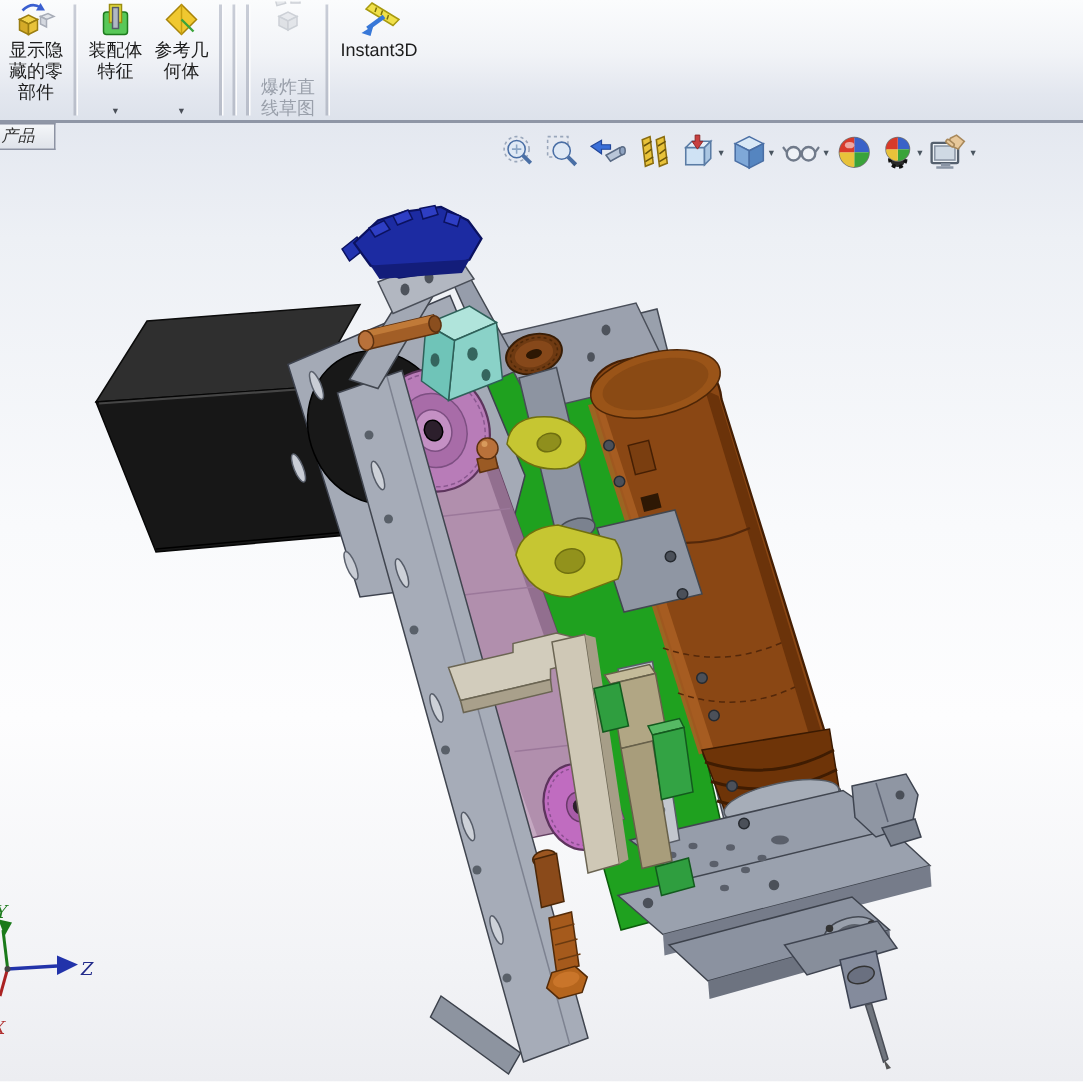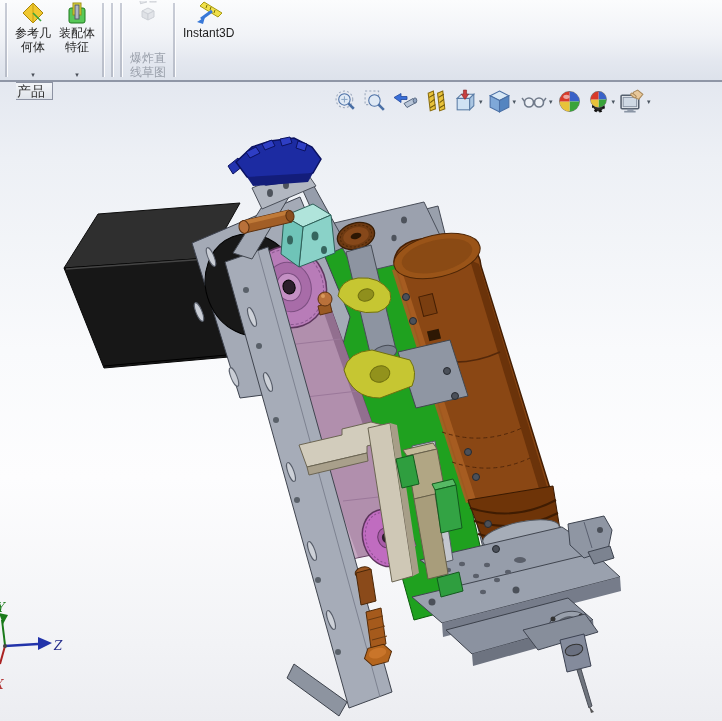--- a/index.html
+++ b/index.html
@@ -11,63 +11,81 @@
   .tb-icon{height:25px;display:flex;align-items:flex-end;justify-content:center;overflow:hidden;}
   .tb-label{font-size:12px;line-height:14px;text-align:center;color:#1d1d1d;white-space:nowrap;}
   .tb-label span{display:block;}
   span:empty{display:none;}
   .tb-btn.disabled .tb-label{color:#9aa0ab;margin-top:29px;}
   .tb-btn.disabled svg{opacity:.45;}
   .tb-caret{margin-top:auto;font-size:7px;color:#4a4f58;line-height:9px;}
   .tb-sep{width:2px;align-self:stretch;margin:3px 3px;background:linear-gradient(180deg,#c9cdd7,#b8bdc9);border-right:1px solid #fdfdfe;}
   .viewport{position:relative;width:722px;height:639px;
     background:linear-gradient(180deg,#e4e8f0 0%,#edf0f5 12%,#f9fafc 42%,#fdfdfe 62%,#f2f3f6 88%,#ecedf1 100%);}
-  .doc-tab{position:absolute;top:0;left:16px;width:37px;height:18px;box-sizing:border-box;
+  .doc-tab{position:absolute;top:0;left:0;width:37px;height:18px;box-sizing:border-box;
     background:linear-gradient(#f4f6f9,#dfe3ea);border:1px solid #8d93a3;border-left:none;
-    font-size:14px;line-height:16px;color:#333;overflow:hidden;white-space:nowrap;padding-left:1px;z-index:3;}
+    font-size:11px;line-height:16px;color:#333;overflow:hidden;white-space:nowrap;padding-left:1px;z-index:3;font-style:italic;}
   .hud{position:absolute;top:6px;left:333px;display:flex;align-items:center;gap:2px;z-index:3;}
   .hud-btn{display:flex;align-items:center;padding:1px;border-radius:3px;}
   .hud-caret{font-size:7px;color:#4a5560;margin-left:1px;}
   .model-svg{position:absolute;left:0;top:0;width:722px;height:639px;z-index:1;}
 </style>
 </head>
 <body>
 
 <div class="toolbar">
 
+  <div class="tb-btn">
+    <div class="tb-icon">
+      <svg width="28" height="25" viewBox="0 0 28 25">
+          <path d="M5,6 Q11,0 17,4" stroke="#3a5fd0" fill="none" stroke-width="1.8"></path>
+          <polygon points="17,1 20,6 14,6" fill="#3a5fd0"></polygon>
+          <polygon points="17,10 22,8 26,10 21,12" fill="#e2e5ea" stroke="#a8adb8"></polygon>
+          <polygon points="17,10 21,12 21,17 17,15" fill="#d4d8df" stroke="#a8adb8"></polygon>
+          <polygon points="3,12 9,9 15,12 9,15" fill="#f0d24a" stroke="#9a7d10"></polygon>
+          <polygon points="3,12 9,15 9,22 3,19" fill="#d4aa28" stroke="#9a7d10"></polygon>
+          <polygon points="15,12 9,15 9,22 15,19" fill="#e8c23a" stroke="#9a7d10"></polygon>
+        </svg>
+    </div>
+    <div class="tb-label">
+      <span>显示隐</span>
+      <span>藏的零</span>
+      <span>部件</span>
+    </div>
+  </div>
 
   <div class="tb-sep"></div>
+
+  <div class="tb-btn">
+    <div class="tb-icon">
+      <svg width="26" height="25" viewBox="0 0 26 25">
+          <rect x="5" y="7" width="16" height="15" rx="2" fill="#58c858" stroke="#1e7a1e"></rect>
+          <rect x="9" y="2" width="8" height="12" fill="#e8e040" stroke="#9a8d10"></rect>
+          <rect x="11" y="4" width="4" height="14" fill="#b0b8c4" stroke="#555b66"></rect>
+        </svg>
+    </div>
+    <div class="tb-label">
+      <span>装配体</span>
+      <span>特征</span>
+
+    </div>
+    <div class="tb-caret"><span>▾</span></div>
+  </div>
 
   <div class="tb-btn">
     <div class="tb-icon">
       <svg width="26" height="25" viewBox="0 0 26 25">
           <polygon points="13,2 23,12 13,22 3,12" fill="#f0c830" stroke="#a8840a"></polygon>
           <line x1="13" y1="2" x2="13" y2="22" stroke="#c8a010"></line>
           <line x1="13" y1="12" x2="21" y2="20" stroke="#3aa33a" stroke-width="1.6"></line>
         </svg>
     </div>
     <div class="tb-label">
       <span>参考几</span>
       <span>何体</span>
-
-    </div>
-    <div class="tb-caret"><span>▾</span></div>
-  </div>
-
-  <div class="tb-btn">
-    <div class="tb-icon">
-      <svg width="26" height="25" viewBox="0 0 26 25">
-          <rect x="5" y="7" width="16" height="15" rx="2" fill="#58c858" stroke="#1e7a1e"></rect>
-          <rect x="9" y="2" width="8" height="12" fill="#e8e040" stroke="#9a8d10"></rect>
-          <rect x="11" y="4" width="4" height="14" fill="#b0b8c4" stroke="#555b66"></rect>
-        </svg>
-    </div>
-    <div class="tb-label">
-      <span>装配体</span>
-      <span>特征</span>
 
     </div>
     <div class="tb-caret"><span>▾</span></div>
   </div>
 
   <div class="tb-sep"></div>
 
 
   <div class="tb-sep"></div>
 

